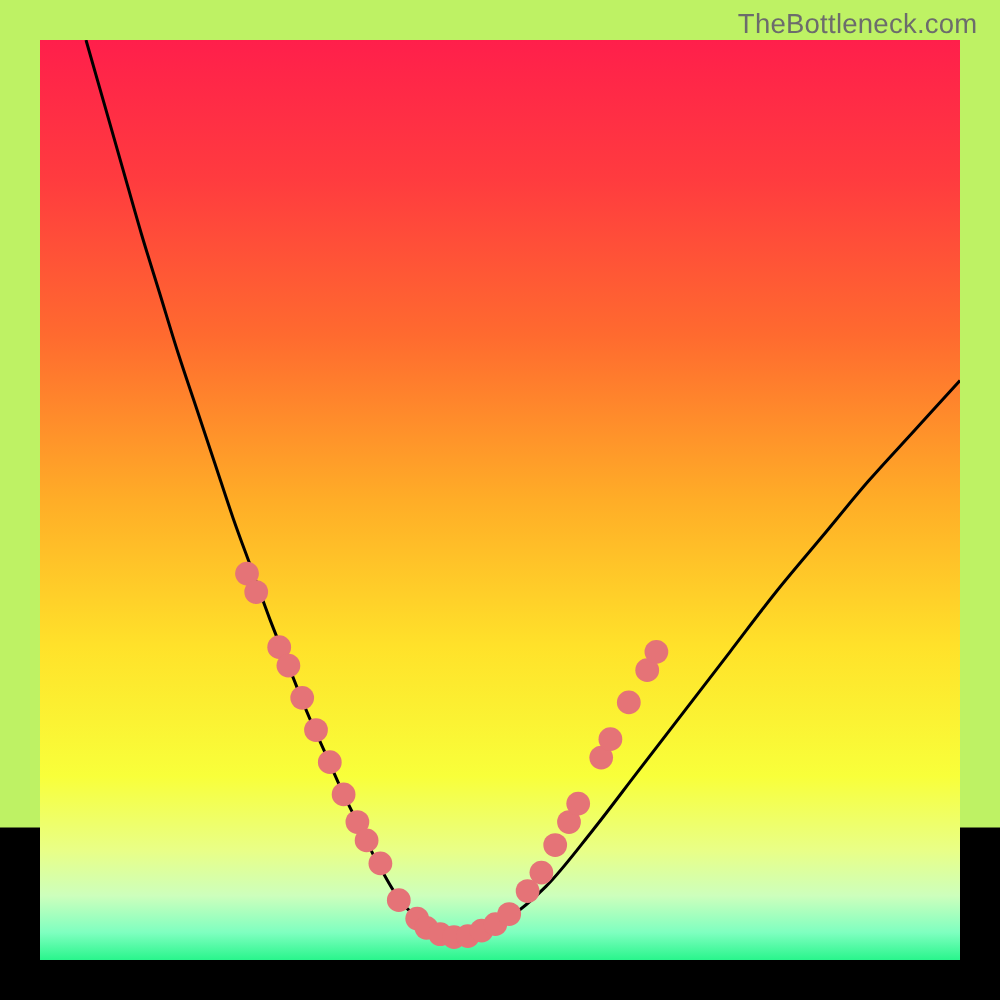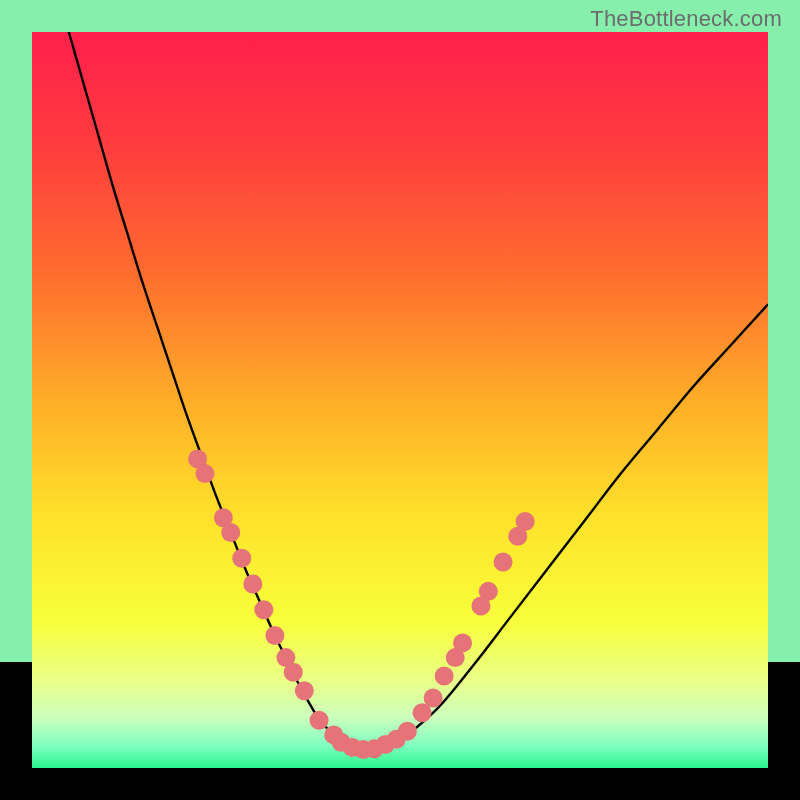--- a/index.html
+++ b/index.html
@@ -10,21 +10,21 @@
     overflow: hidden;
     background: #000;
     font-family: Arial, Helvetica, sans-serif;
   }
   .frame {
     position: absolute;
     left: 0;
     top: 0;
     width: 800px;
     height: 662px;
-    background: #86efac;
+    background: #bef264;
   }
   .plot-area {
     position: absolute;
     left: 32px;
     top: 32px;
     width: 736px;
     height: 736px;
     overflow: hidden;
   }
   .gradient {

